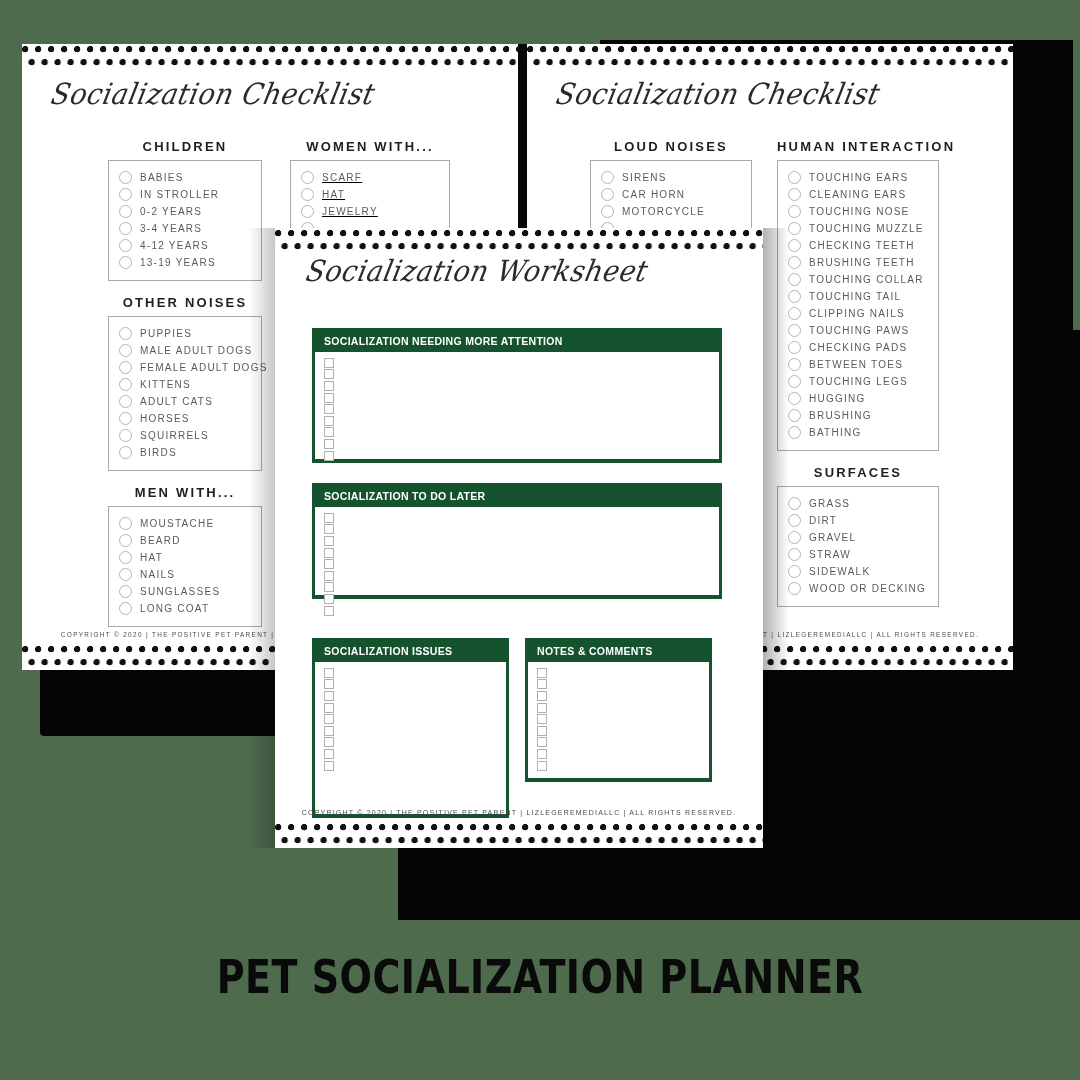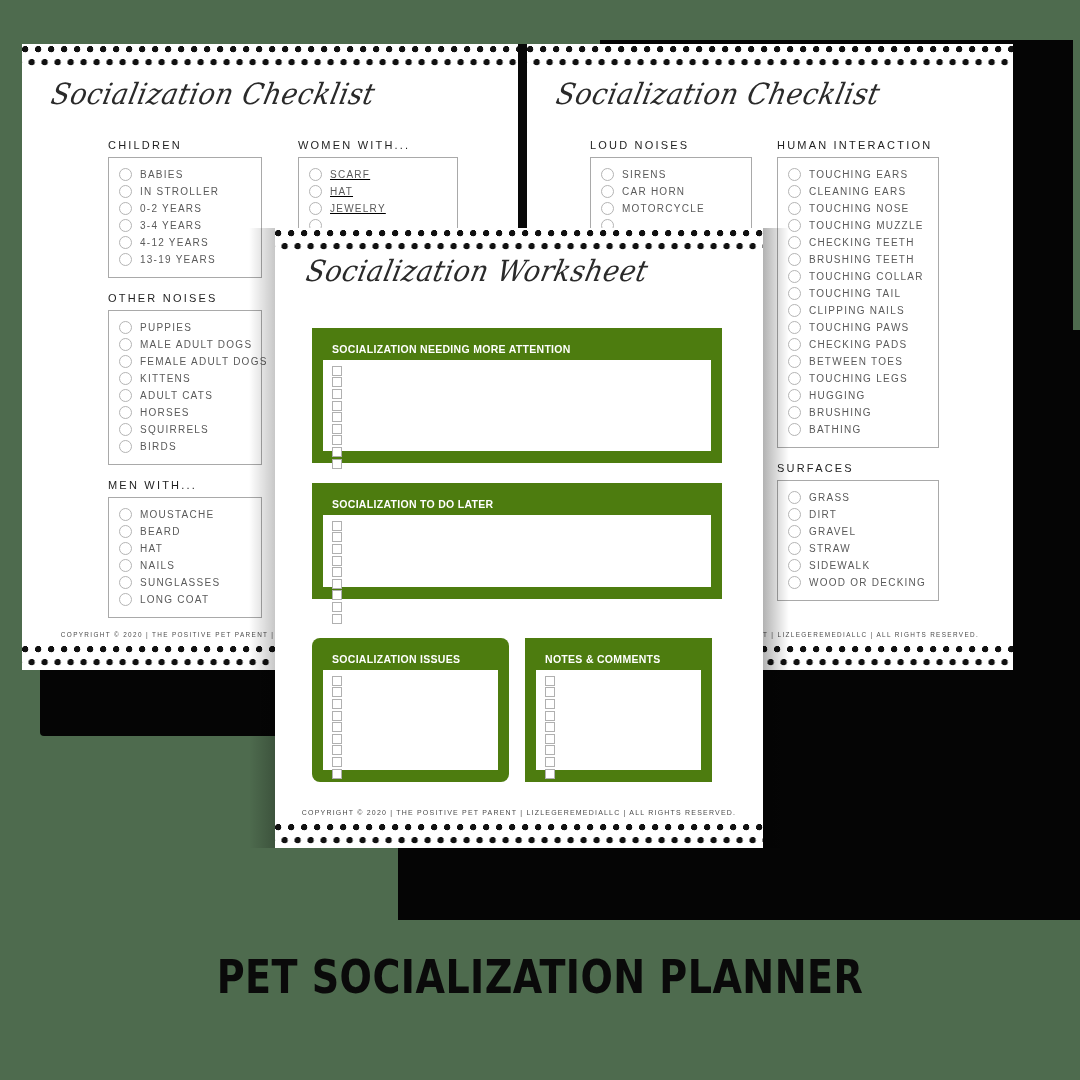--- a/index.html
+++ b/index.html
@@ -48,23 +48,23 @@
     color:#2a2a2a;
     letter-spacing:.5px;
     transform:skewX(-12deg) scale(1,1.08);
     white-space:nowrap;
   }
 
   
   .col{position:absolute;}
   .grp{margin-bottom:14px;}
   .grp-title{
-    text-align:left;
-    font-size:11px;
-    font-weight:400;
+    text-align:center;
+    font-size:13px;
+    font-weight:700;
     letter-spacing:2.2px;
     color:#1f1f1f;
     margin-bottom:6px;
     white-space:nowrap;
   }
   .grp-box{
     border:1px solid #a9a9a9;
     padding:8px 10px 9px 10px;
     background:#fff;
   }
@@ -72,21 +72,21 @@
   .radio{
     width:11px;height:11px;border-radius:50%;
     border:1px solid #b4b4b4;flex:0 0 auto;margin-right:8px;
   }
   .opt-label{
     font-size:10px;letter-spacing:1.25px;color:#5a5a5a;
     white-space:nowrap;font-weight:400;
   }
 
   
-  .panel{position:absolute;background:#4d7c0f;padding:11px;box-sizing:border-box;}
+  .panel{position:absolute;background:#14532d;padding:3px;box-sizing:border-box;}
   .panel-head{
     color:#ffffff;font-size:10.5px;font-weight:700;letter-spacing:.3px;
     padding:4px 3px 5px 9px;white-space:nowrap;
   }
   .panel-body{background:#fff;height:calc(100% - 22px);padding:5px 0 5px 9px;box-sizing:border-box;}
   .cbrow{height:11.6px;display:flex;align-items:center;}
   .cb{width:8px;height:8px;border:1px solid #b0b0b0;background:#fff;}
 
   
   .copy{
@@ -229,21 +229,21 @@
             </div>
           <div class="opt">
               <span class="radio"></span>
               <span class="opt-label">LONG COAT</span>
             </div>
         </div>
       </div>
 
     </div>
 
-    <div class="col" style="left:268px;top:95px;width:160px;margin-left:8px;">
+    <div class="col" style="left:268px;top:95px;width:160px;">
       <div class="grp">
         <div class="grp-title">WOMEN WITH...</div>
         <div class="grp-box" style="height:90px;text-decoration:underline;">
           <div class="opt">
               <span class="radio"></span>
               <span class="opt-label">SCARF</span>
             </div>
           <div class="opt">
               <span class="radio"></span>
               <span class="opt-label">HAT</span>
@@ -469,21 +469,21 @@
           </div>
         <div class="cbrow">
             <span class="cb"></span>
           </div>
         <div class="cbrow">
             <span class="cb"></span>
           </div>
       </div>
     </div>
 
-    <div class="panel" style="left:37px;top:410px;width:197px;height:144px;border-radius:8px;">
+    <div class="panel" style="left:37px;top:410px;width:197px;height:180px;">
       <div class="panel-head">SOCIALIZATION ISSUES</div>
       <div class="panel-body">
         <div class="cbrow">
             <span class="cb"></span>
           </div>
         <div class="cbrow">
             <span class="cb"></span>
           </div>
         <div class="cbrow">
             <span class="cb"></span>

